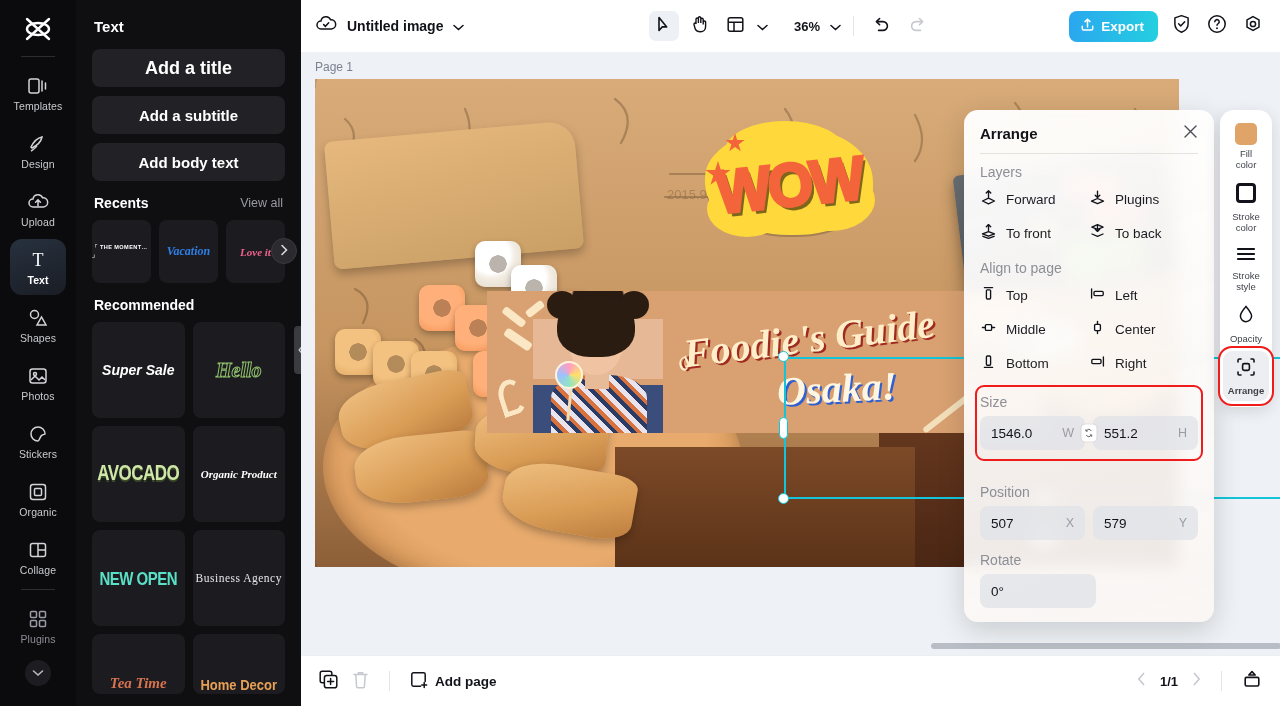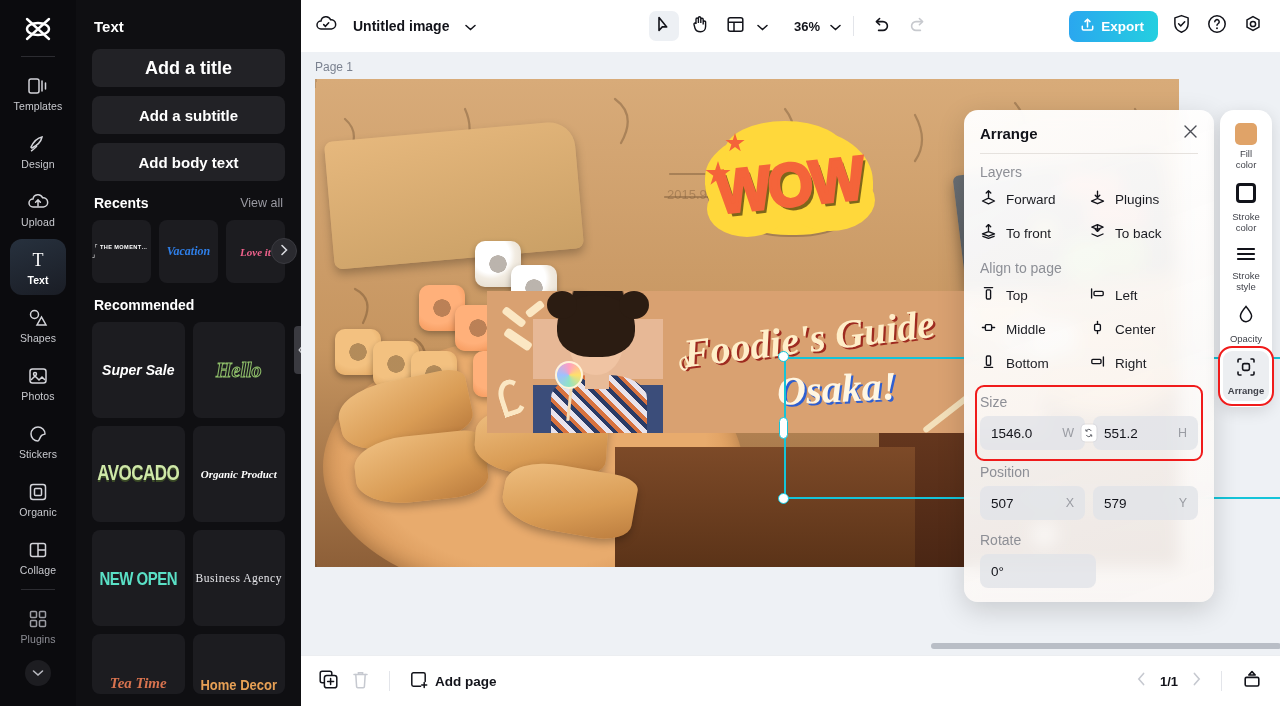--- a/index.html
+++ b/index.html
@@ -78,21 +78,21 @@
   .panel-handle {
     position:absolute; right:-7px; top: 326px; width: 14px; height: 48px;
     background:#3a3a40; border-radius: 4px; z-index: 9;
     display:flex; align-items:center; justify-content:center; cursor:pointer;
   }
 
   
   .main { flex: 1; height: 706px; background: #fff; display:flex; flex-direction: column; position: relative; }
 
   .topbar { height: 52px; background: #fff; display:flex; align-items:center; padding: 0 14px; flex:none; position: relative; z-index: 6; }
-  .tb-left { display:flex; align-items:center; gap: 16px; }
+  .tb-left { display:flex; align-items:center; gap: 10px; }
   .doc-name { font-size: 14px; font-weight: 600; color:#12131a; }
   .tb-center { position:absolute; left: 0; right: 0; display:flex; align-items:center; justify-content:center; gap: 6px; pointer-events:none; }
   .tb-center > * { pointer-events: auto; }
   .tool-btn { width: 30px; height: 30px; border-radius: 7px; display:flex; align-items:center; justify-content:center; cursor:pointer; }
   .tool-btn.sel { background: #edf0f4; }
   .zoom-val { font-size: 13px; font-weight: 600; color:#12131a; }
   .vdiv { width:1px; height: 20px; background: #e3e5ea; margin: 0 6px; }
   .tb-right { margin-left:auto; display:flex; align-items:center; gap: 10px; }
   .export-btn {
     height: 31px; padding: 0 14px 0 11px; border-radius: 8px; color:#fff;
@@ -867,21 +867,21 @@
             <div class="link-btn">
               <svg width="9" height="11" viewBox="0 0 9 11" fill="none" stroke="#5d5f66" stroke-width="1" stroke-linecap="round">
                   <path d="M2 3.2a2.6 2.6 0 014.6 0"></path>
                   <path d="M6.6 7.8a2.6 2.6 0 01-4.6 0"></path>
                   <path d="M1.4 2.2v1.4h1.4M7.2 8.8V7.4H5.8"></path>
                 </svg>
             </div>
           </div>
         </div>
 
-        <div class="ar-sec" style="margin-top:8px">Position</div>
+        <div class="ar-sec" style="margin-top:28px">Position</div>
         <div class="fld-row">
           <div class="fld">
             <span class="val">507</span>
             <span class="suf">X</span>
           </div>
           <div class="fld">
             <span class="val">579</span>
             <span class="suf">Y</span>
           </div>
         </div>

